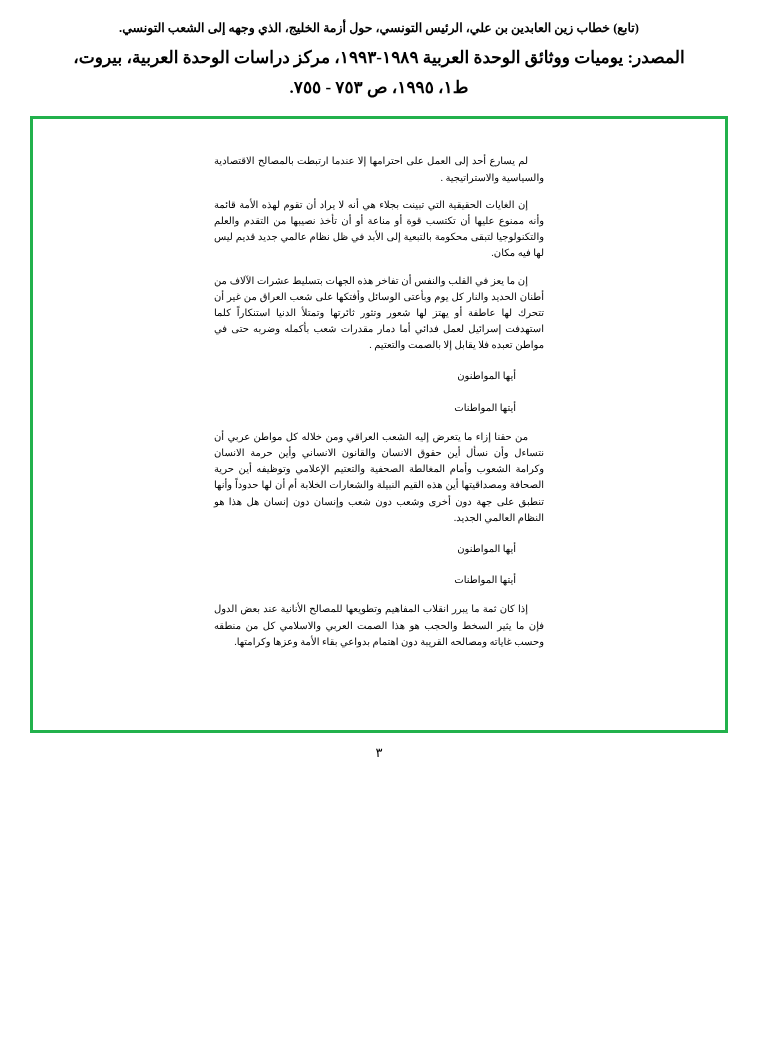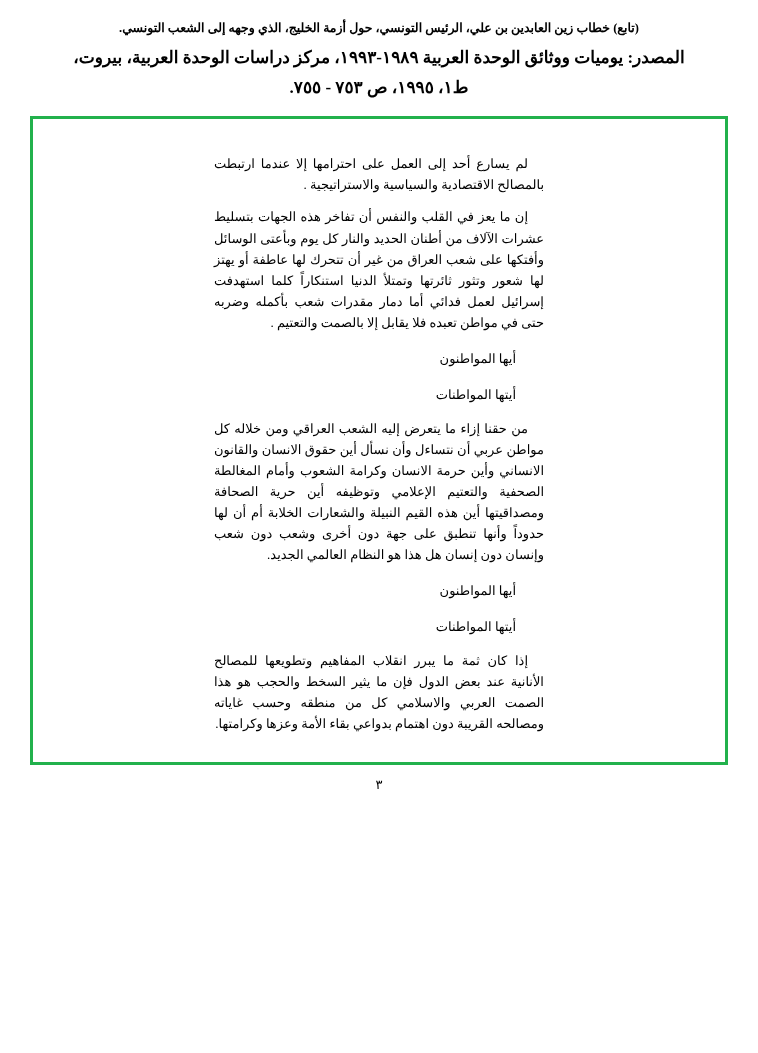--- a/index.html
+++ b/index.html
@@ -44,21 +44,21 @@
     flex: 1 1 auto;
     box-sizing: border-box;
     padding: 34px 0 28px 0;
     position: relative;
   }
   .content {
     width: 330px;
     margin: 0 auto;
     text-align: justify;
     text-align-last: right;
-    font-size: 13px;
+    font-size: 10px;
     line-height: 1.62;
   }
   .content p {
     margin: 0 0 11px 0;
     text-indent: 16px;
   }
   .content p.vocative {
     text-indent: 28px;
     margin-bottom: 13px;
     margin-top: 15px;
@@ -78,20 +78,21 @@
 <div class="page">
 
   <div class="header">
     <div class="title-line">(تابع) خطاب زين العابدين بن علي، الرئيس التونسي، حول أزمة الخليج، الذي وجهه إلى الشعب التونسي.</div>
     <div class="source-line">المصدر: يوميات ووثائق الوحدة العربية ١٩٨٩-١٩٩٣، مركز دراسات الوحدة العربية، بيروت، ط١، ١٩٩٥، ص ٧٥٣ - ٧٥٥.</div>
   </div>
 
   <div class="frame">
     <div class="content">
         <p>لم يسارع أحد إلى العمل على احترامها إلا عندما ارتبطت بالمصالح الاقتصادية والسياسية والاستراتيجية .</p>
+        <p>إن الغايات الحقيقية التي تبينت بجلاء هي أنه لا يراد أن تقوم لهذه الأمة قائمة وأنه ممنوع عليها أن تكتسب قوة أو مناعة أو أن تأخذ نصيبها من التقدم والعلم والتكنولوجيا لتبقى محكومة بالتبعية إلى الأبد في ظل نظام عالمي جديد قديم ليس لها فيه مكان.</p>
         <p>إن ما يعز في القلب والنفس أن تفاخر هذه الجهات بتسليط عشرات الآلاف من أطنان الحديد والنار كل يوم وبأعتى الوسائل وأفتكها على شعب العراق من غير أن تتحرك لها عاطفة أو يهتز لها شعور وتثور ثائرتها وتمتلأ الدنيا استنكاراً كلما استهدفت إسرائيل لعمل فدائي أما دمار مقدرات شعب بأكمله وضربه حتى في مواطن تعبده فلا يقابل إلا بالصمت والتعتيم .</p>
         <p class="vocative">أيها المواطنون</p>
         <p class="vocative">أيتها المواطنات</p>
         <p>من حقنا إزاء ما يتعرض إليه الشعب العراقي ومن خلاله كل مواطن عربي أن نتساءل وأن نسأل أين حقوق الانسان والقانون الانساني وأين حرمة الانسان وكرامة الشعوب وأمام المغالطة الصحفية والتعتيم الإعلامي وتوظيفه أين حرية الصحافة ومصداقيتها أين هذه القيم النبيلة والشعارات الخلابة أم أن لها حدوداً وأنها تنطبق على جهة دون أخرى وشعب دون شعب وإنسان دون إنسان هل هذا هو النظام العالمي الجديد.</p>
         <p class="vocative">أيها المواطنون</p>
         <p class="vocative">أيتها المواطنات</p>
         <p class=" last">إذا كان ثمة ما يبرر انقلاب المفاهيم وتطويعها للمصالح الأنانية عند بعض الدول فإن ما يثير السخط والحجب هو هذا الصمت العربي والاسلامي كل من منطقه وحسب غاياته ومصالحه القريبة دون اهتمام بدواعي بقاء الأمة وعزها وكرامتها.</p>
       </div>
   </div>
 

